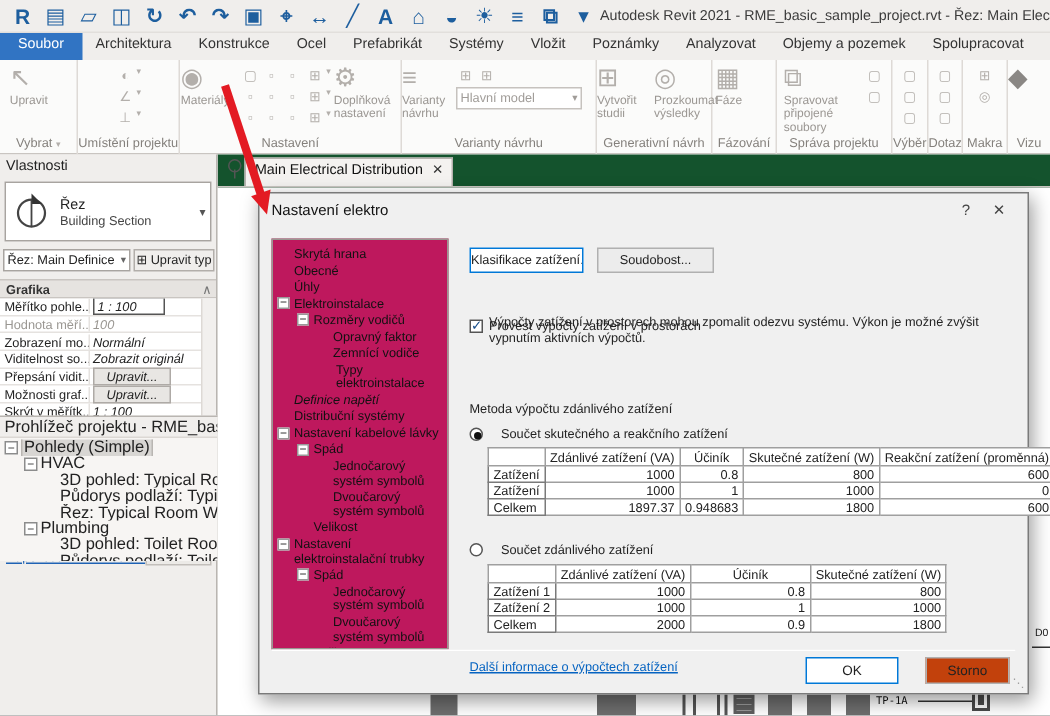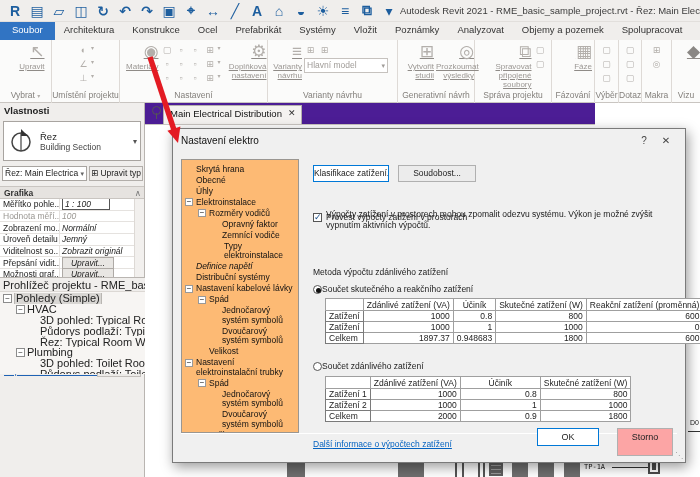--- a/index.html
+++ b/index.html
@@ -17,40 +17,40 @@
   
   .tabrow { position:absolute; left:0; top:22px; width:700px; height:18px; background:#f0eeec; display:flex; white-space:nowrap; overflow:hidden; }
   .rtab { padding:2px 9px 0 9px; font-size:9.5px; color:#333; height:18px; }
   .rtab.file { background:#3174c3; color:#fff; padding:2px 12px 0 12px; }
 
   
   .ribbon { position:absolute; left:0; top:40px; width:700px; height:63px; background:#fbfbfa; border-bottom:1px solid #c9c5c1; display:flex; }
   .rgroup { height:63px; border-right:1px solid #dedad6; position:relative; flex:none; }
   .gbody { height:49px; display:flex; align-items:flex-start; justify-content:center; padding-top:2px; gap:2px; }
   .glabel { height:13px; font-size:8.5px; color:#84807c; text-align:center; line-height:13px; white-space:nowrap; overflow:hidden; }
-  .bigbtn { width:38px; text-align:right; color:#8f8b87;text-decoration:underline; }
+  .bigbtn { width:38px; text-align:left; color:#8f8b87; }
   .bico { display:block; font-size:17px; line-height:20px; color:#b3afab; }
   .bico.dark { color:#8a8784; }
   .blabel { display:block; font-size:8px; line-height:9px; color:#9b9793; white-space:normal; }
   .smcol { display:flex; flex-direction:column; gap:1px; padding-top:2px; }
   .smrow { display:flex; gap:1px; }
   .sico { width:13px; height:13px; font-size:9px; line-height:13px; text-align:center; color:#b3afab; }
   .dd { font-size:6px; color:#b3afab; }
   .combo { width:84px; height:15px; background:#fff; border:1px solid #c6c2be; font-size:8.5px; color:#a09c98; line-height:13px; padding:0 2px; display:flex; }
   .combo .cv { flex:1; overflow:hidden; white-space:nowrap; }
   .combo .ca { color:#a09c98; font-size:7px; }
   .i-cursor::before{content:"↖";} .i-sphere::before{content:"◉";} .i-wrench::before{content:"⚙";}
   .i-grid::before{content:"⊞";} .i-globe::before{content:"◐";} .i-angle::before{content:"∠";}
   .i-ground::before{content:"⊥";} .i-opts::before{content:"≡";} .i-study::before{content:"⊞";}
   .i-explore::before{content:"◎";} .i-link::before{content:"⧉";} .i-phase::before{content:"▦";}
   .i-box::before{content:"▢";} .i-dyn::before{content:"◆";} .i-dot::before{content:"▫";}
 
   
   .palette { position:absolute; left:0; top:103px; width:145px; height:374px; background:#f0eeec; border-right:1px solid #b9b5b1; font-size:8.5px; overflow:hidden; }
-  .pal-title { height:15px; line-height:15px; padding-left:4px; font-size:9.5px; color:#222;font-weight:bold; }
+  .pal-title { height:15px; line-height:15px; padding-left:4px; font-size:9.5px; color:#222; }
   .typebox { position:absolute; left:3px; top:18px; width:138px; height:40px; background:#fff; border:1px solid #a8a4a0; display:flex; align-items:center; }
   .typebox .ticon { width:30px; height:30px; margin-left:2px; }
   .typebox .ttxt { flex:1; padding-left:4px; }
   .typebox .t1 { font-size:9.5px; color:#222; }
   .typebox .t2 { font-size:8.5px; color:#444; }
   .typebox .tar { padding-right:3px; color:#555; font-size:8px; }
   .typesel-row { position:absolute; left:0; top:62px; width:145px; height:18px; display:flex; gap:2px; padding:1px 2px; }
   .tsel { flex:1; background:#fff; border:1px solid #a8a4a0; height:15px; line-height:13px; padding:0 2px; display:flex; }
   .tsel .cv { flex:1; overflow:hidden; white-space:nowrap; }
   .edittype { width:54px; height:15px; background:#f0eeec; border:1px solid #b2aeaa; line-height:13px; text-align:center; white-space:nowrap; overflow:hidden; }
@@ -74,21 +74,21 @@
   .btitle { height:14px; line-height:14px; padding-left:3px; white-space:nowrap; overflow:hidden; color:#222; background:#f0eeec; border-bottom:1px solid #dcd8d4; }
   .btree { padding-top:1px; }
   .titem { display:flex; align-items:center; height:10.8px; white-space:nowrap; overflow:hidden; }
   .texp { width:9px; height:9px; flex:none; margin-right:2px; visibility:hidden; border:1px solid #8c8c8c; background:#fff; font-size:8px; line-height:7px; text-align:center; color:#333; }
   .texp.show { visibility:visible; }
   .tlabel { overflow:hidden; }
   .tlabel.selected { background:#d8d6d3; border:1px solid #b9b6b2; padding:0 1px; }
 
   
   .canvas { position:absolute; left:145px; top:103px; width:555px; height:374px; background:#fff; }
-  .viewtabs { position:absolute; left:0; top:0; width:450px; height:22px; background:#4c1d95; border-bottom:1px solid #c9c5c1; display:flex; align-items:flex-end; }
+  .viewtabs { position:absolute; left:0; top:0; width:555px; height:22px; background:#14532d; border-bottom:1px solid #c9c5c1; display:flex; align-items:flex-end; }
   .pin { width:14px; height:16px; position:relative; margin:0 0 3px 4px; }
   .pin::before { content:""; position:absolute; left:3px; top:1px; width:7px; height:7px; border:1.5px solid #555; border-radius:50%; }
   .pin::after { content:""; position:absolute; left:6.5px; top:8px; width:1.5px; height:6px; background:#555; }
   .vtab { height:19px; background:#f4f2f0; border:1px solid #b5b1ad; border-bottom:none; padding:2px 6px 0 6px; font-size:9.5px; color:#111; display:flex; gap:6px; }
   .vtab .vx { color:#333; font-size:9px; }
 
   
   .draw { position:absolute; background:#6e6e6e; }
   .drawlabel { position:absolute; font-size:7px; color:#111; font-family:"DejaVu Sans Mono",monospace; }
   .hline { position:absolute; height:1px; background:#333; }
@@ -97,47 +97,47 @@
   .panelgrid::after { content:""; position:absolute; left:2px; top:2px; right:2px; bottom:2px; background:
      repeating-linear-gradient(0deg,#9a9a9a 0 1px,transparent 1px 4px); }
   .switchsym { position:absolute; width:12px; height:16px; border:2px solid #4a4a4a; background:#fff; }
   .switchsym::after { content:""; position:absolute; left:2px; top:2px; right:2px; bottom:2px; background:#4a4a4a; }
 
   
   .dialog { position:absolute; left:172px; top:128px; width:514px; height:335px; background:#f0f0f0; border:1px solid #7a7a7a; box-shadow:2px 4px 12px rgba(0,0,0,.4); font-size:9px; }
   .dlg-title { height:22px; display:flex; align-items:center; padding:0 8px; }
   .dlg-name { flex:1; font-size:10px; color:#111; }
   .dlg-help,.dlg-close { width:22px; text-align:center; color:#444; font-size:10px; }
-  .dlg-tree { position:absolute; left:8px; top:30px; width:118px; height:274px; background:#fdba74; border:1px solid #9a9691; overflow:hidden; font-size:8.5px; padding-top:3px; }
+  .dlg-tree { position:absolute; left:8px; top:30px; width:118px; height:274px; background:#be185d; border:1px solid #9a9691; overflow:hidden; font-size:8.5px; padding-top:3px; }
   .dti { position:relative; line-height:9.5px; padding-top:1.5px; padding-right:2px; color:#111; }
   .dti .dexp { position:absolute; top:2px; width:8px; height:8px; border:1px solid #999; background:#fff; font-size:8px; line-height:6px; text-align:center; visibility:hidden; }
   .dti .dexp.show { visibility:visible; }
   .dti .dlabel.selected { background:#d4d4d4; }
   .dlg-content { position:absolute; left:138px; top:28px; right:6px; bottom:32px; }
   .tbtn { position:absolute; height:17px; font-size:8.5px; text-align:center; line-height:15px; white-space:nowrap; overflow:hidden; }
   .tbtn.primary { background:#fff; border:1px solid #0078d7; }
   .tbtn.normal { background:#ececec; border:1px solid #b0b0b0; }
   .cbrow { position:absolute; left:2px; top:55px; display:flex; align-items:center; gap:4px; }
   .cb { width:9px; height:9px; border:1px solid #555; background:#fff; position:relative; flex:none; }
   .cb.checked::after { content:"✓"; position:absolute; left:0px; top:-2px; font-size:9px; color:#1a4f8b; }
   .desc { position:absolute; left:15px; top:52px; width:350px; color:#222; line-height:11px; font-size:8.5px; }
   .mlabel { position:absolute; left:2px; top:110px; font-size:8.5px; }
-  .radiorow { position:absolute; display:flex; align-items:center; gap:0; font-size:8.5px; }
+  .radiorow { position:absolute; display:flex; align-items:center; gap:12px; font-size:8.5px; }
   .radio { width:9px; height:9px; border:1px solid #555; border-radius:50%; background:#fff; position:relative; flex:none; }
   .radio.sel::after { content:""; position:absolute; left:2px; top:2px; width:5px; height:5px; border-radius:50%; background:#111; }
   table.loads { border-collapse:collapse; position:absolute; background:#fff; font-size:8.5px; border:1px solid #6a6a6a; }
   table.loads th, table.loads td { border:1px solid #9f9f9f; height:11px; padding:0 3px; font-weight:normal; white-space:nowrap; overflow:hidden; }
   table.loads thead th { text-align:center; height:12px; }
   table.loads tbody th { text-align:left; border-color:#7a7a7a; }
   table.loads td { text-align:right; }
   .dlink { position:absolute; color:#0563c1; text-decoration:underline; font-size:8.5px; }
   .dlg-sep { position:absolute; left:8px; right:8px; bottom:28px; height:1px; background:#dcdcdc; border-bottom:1px solid #fff; }
   .dlg-btns { position:absolute; right:12px; bottom:6px; display:flex; gap:18px; }
   .okbtn { width:62px; height:18px; background:#fff; border:1px solid #0078d7; text-align:center; line-height:16px; font-size:9px; }
-  .cancelbtn { width:56px; height:28px; background:#fca5a5; border:1px solid #b0b0b0; text-align:center; line-height:16px; font-size:9px; }
+  .cancelbtn { width:56px; height:18px; background:#c2410c; border:1px solid #b0b0b0; text-align:center; line-height:16px; font-size:9px; }
   .grip { position:absolute; right:2px; bottom:2px; color:#a0a0a0; font-size:8px; }
 
   .arrowsvg { position:absolute; left:0; top:0; width:700px; height:477px; pointer-events:none; z-index:50; }
   .frag { position:absolute; font-size:7px; color:#222; }
 </style>
 </head>
 <body>
 
 <div id="app">
 
@@ -314,46 +314,46 @@
           <span class="blabel">Vytvořit studii</span>
         </div>
         <div class="bigbtn" style="width:38px">
           <span class="bico i-explore"></span>
           <span class="blabel">Prozkoumat výsledky</span>
         </div>
       </div>
       <div class="glabel">Generativní návrh</div>
     </div>
 
+    <div class="rgroup" style="width:43px">
+      <div class="gbody">
+        <div class="bigbtn">
+          <span class="bico i-phase"></span>
+          <span class="blabel">Fáze</span>
+        </div>
+      </div>
+      <div class="glabel">Fázování</div>
+    </div>
+
     <div class="rgroup" style="width:77px">
       <div class="gbody">
         <div class="bigbtn" style="width:52px">
           <span class="bico i-link"></span>
           <span class="blabel">Spravovat připojené soubory</span>
         </div>
         <div class="smcol">
           <div class="smrow">
               <span class="sico i-box"></span>
             </div>
           <div class="smrow">
               <span class="sico i-box"></span>
             </div>
         </div>
       </div>
       <div class="glabel">Správa projektu</div>
-    </div>
-
-    <div class="rgroup" style="width:43px">
-      <div class="gbody">
-        <div class="bigbtn">
-          <span class="bico i-phase"></span>
-          <span class="blabel">Fáze</span>
-        </div>
-      </div>
-      <div class="glabel">Fázování</div>
     </div>
 
     <div class="rgroup" style="width:24px">
       <div class="gbody">
         <div class="smcol">
           <div class="smrow">
               <span class="sico i-box"></span>
             </div>
           <div class="smrow">
               <span class="sico i-box"></span>
@@ -442,21 +442,21 @@
         <line x1="15" y1="7" x2="15" y2="25" stroke="#444" stroke-width="1.2"></line>
       </svg>
       <div class="ttxt">
         <div class="t1">Řez</div>
         <div class="t2">Building Section</div>
       </div>
       <div class="tar">▾</div>
     </div>
     <div class="typesel-row">
       <div class="tsel">
-        <span class="cv">Řez: Main Electrica</span>
+        <span class="cv">Řez: Main Definice</span>
         <span class="ca" style="font-size:7px;color:#666">▾</span>
       </div>
       <div class="edittype">⊞ <span>Upravit typ</span></div>
     </div>
     <div class="grafika">
       <span>Grafika</span>
       <span class="gcol">∧</span>
     </div>
     <div class="pgrid">
 
@@ -468,24 +468,20 @@
         <div class="prow">
           <div class="plabel gray">Hodnota měří...</div>
           <div class="pval gray"><span>100</span></div>
         </div>
 
         <div class="prow">
           <div class="plabel">Zobrazení mo...</div>
           <div class="pval"><span>Normální</span></div>
         </div>
 
-        <div class="prow">
-          <div class="plabel">Úroveň detailu</div>
-          <div class="pval"><span>Jemný</span></div>
-        </div>
 
         <div class="prow">
           <div class="plabel">Viditelnost so...</div>
           <div class="pval"><span>Zobrazit originál</span></div>
         </div>
 
         <div class="prow">
           <div class="plabel">Přepsání vidit...</div>
           <div class="pval button"><span>Upravit...</span></div>
         </div>

